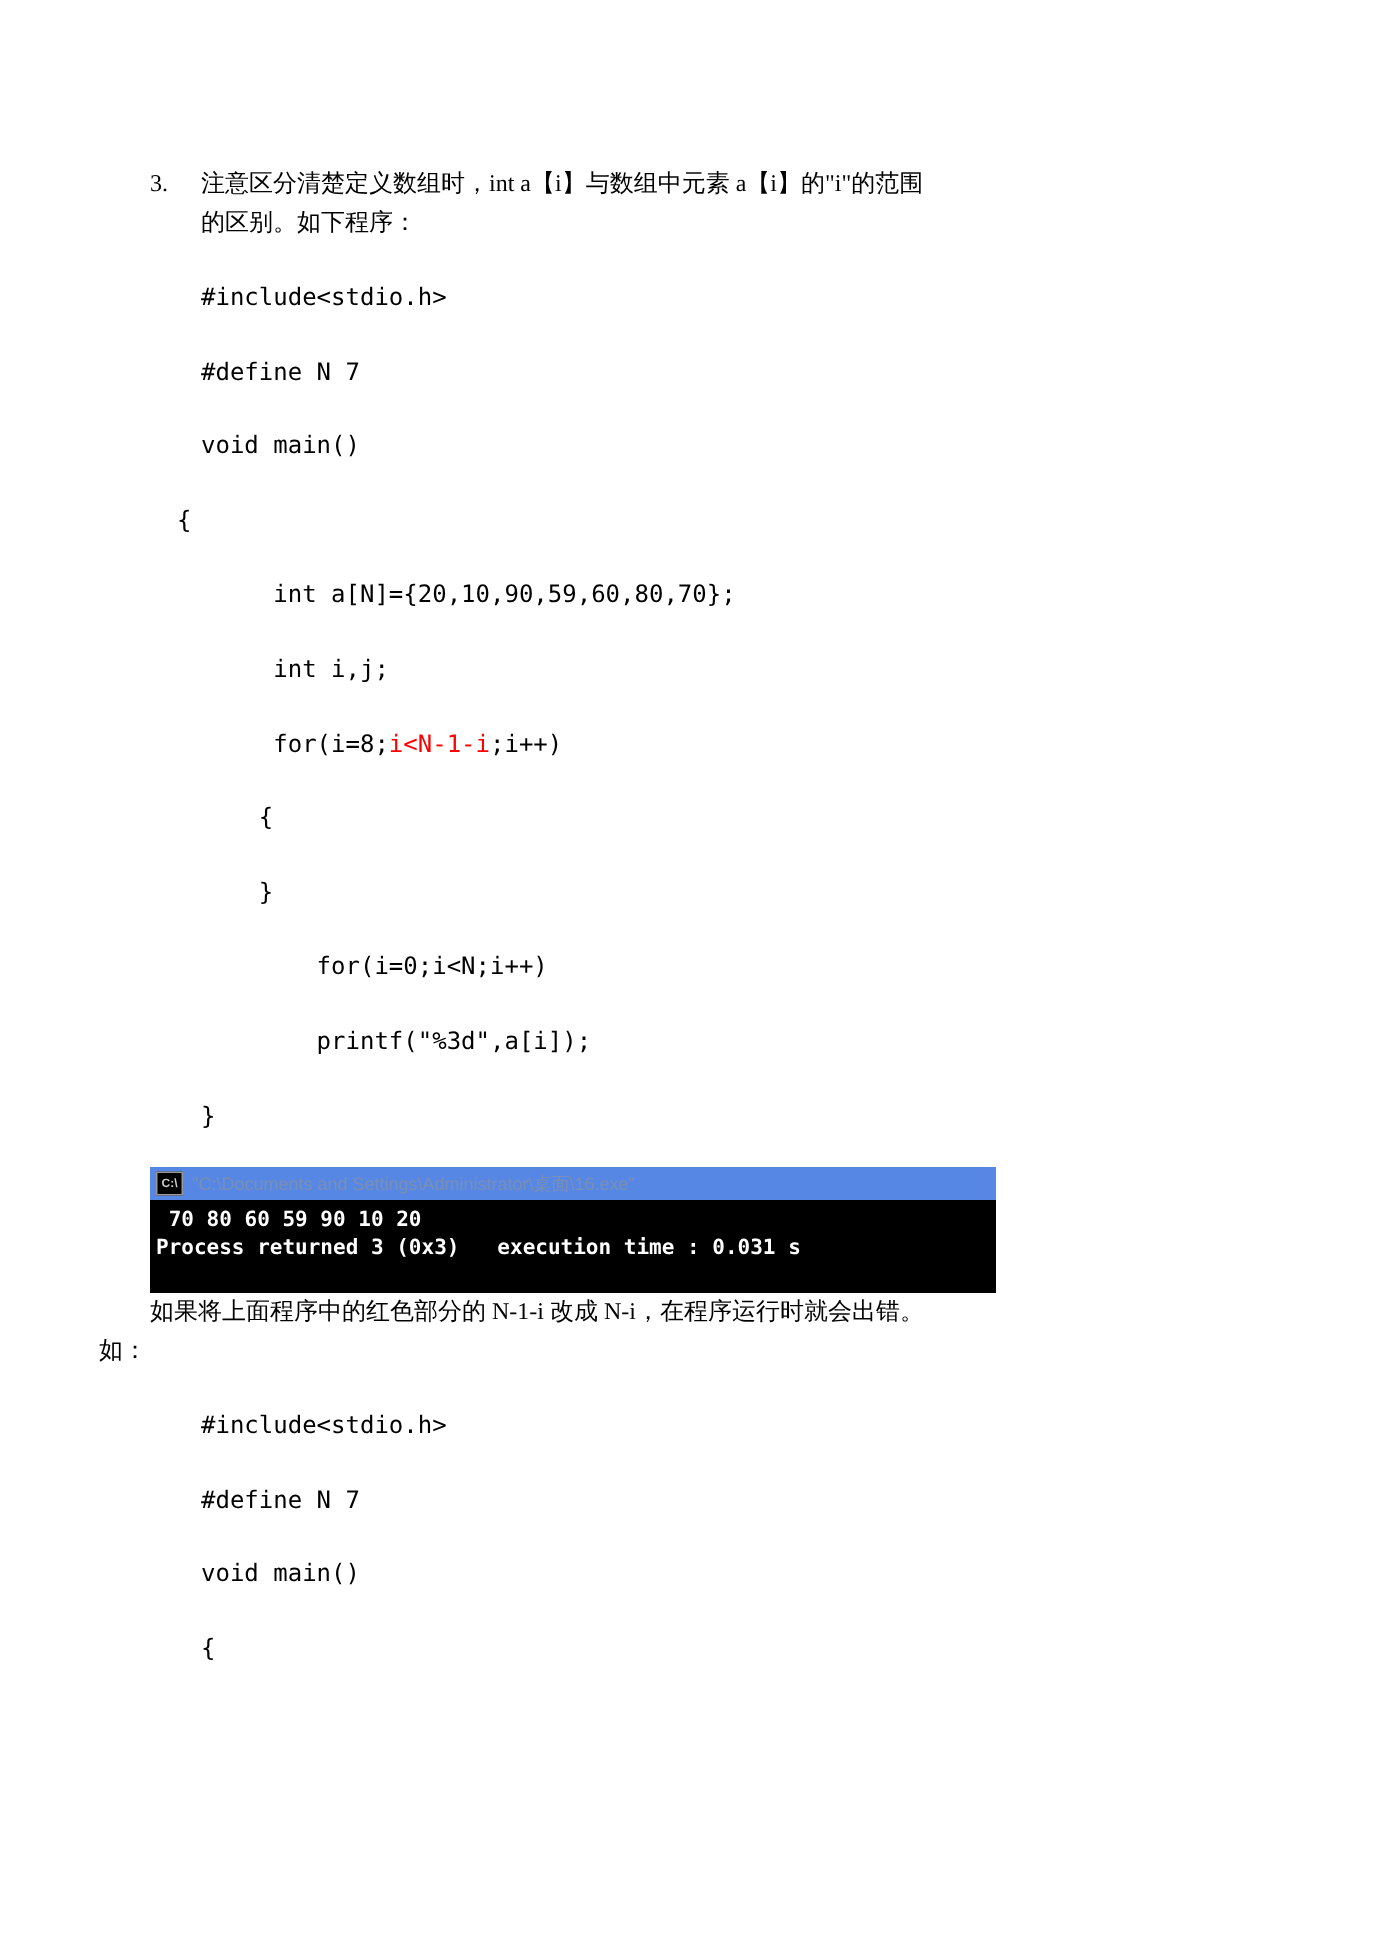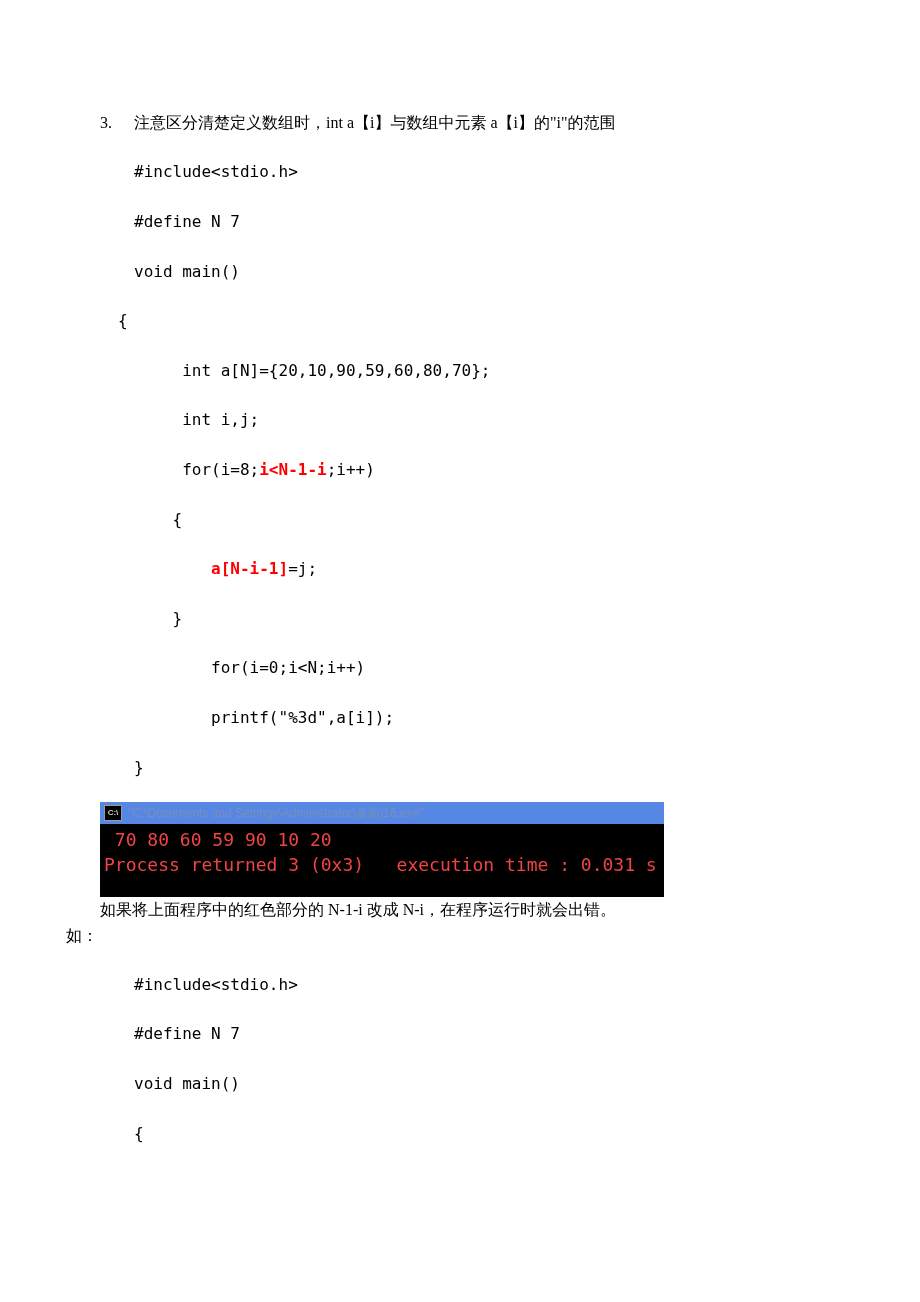--- a/index.html
+++ b/index.html
@@ -25,21 +25,20 @@
     .item-body {
       flex: 1;
     }
     .code-block {
       font-family: "SimSun", "宋体", monospace;
       white-space: pre;
       line-height: 1.55;
     }
     .code-block .hl {
       color: #ff0000;
-      font-weight: bold;
     }
     .indent-brace { padding-left: 0; margin-left: -16px;}
     .terminal-wrap {
       margin-top: 22px;
       margin-left: -34px;
       width: 564px;
     }
     .term-title {
       background: #5787e4;
       height: 22px;
@@ -59,56 +58,57 @@
       background: #000;
       color: #ccc;
       font-size: 8px;
       font-weight: bold;
       border: 1px solid #999;
       margin-right: 6px;
       font-family: Arial, sans-serif;
     }
     .term-body {
       background: #000000;
-      color: #ef4444;
+      color: #ffffff;
       font-family: "Fixedsys", "Consolas", monospace;
-      font-size: 18px;
+      font-size: 14px;
       padding: 4px 4px 20px 4px;
       line-height: 1.35;
       white-space: pre;
+      font-weight: bold;
     }
     .para-after {
       margin-left: 0;
     }
     .outdent {
       margin-left: -34px;
     }
     .code-line {
       display: block;
     }
   </style>
 </head>
 <body>
 
 <div class="page">
   <div class="item-3">
     <div class="item-num">3.</div>
     <div class="item-body">
       <div>注意区分清楚定义数组时，int a【i】与数组中元素 a【i】的"i"的范围</div>
+      <div>的区别。如下程序：</div>
 
       <div class="code-block">
 <span class="code-line">#include&lt;stdio.h&gt;</span>
 <span class="code-line">#define N 7</span>
 <span class="code-line">void main()</span>
 <span class="code-line indent-brace">{</span>
 <span class="code-line">     int a[N]={20,10,90,59,60,80,70};</span>
 <span class="code-line">     int i,j;</span>
 <span class="code-line"><span>     for(i=8;</span><span class="hl">i&lt;N-1-i</span><span>;i++)</span></span>
 <span class="code-line">    {</span>
-<span class="code-line"><span>        </span><span class="hl">a[N-i-1]</span><span>=j;</span></span>
 <span class="code-line">    }</span>
 <span class="code-line">        for(i=0;i&lt;N;i++)</span>
 <span class="code-line">        printf("%3d",a[i]);</span>
 <span class="code-line">}</span></div>
 
       <div class="terminal-wrap">
         <div class="term-title">
           <span class="cmd-icon">C:\</span>
           <span>"C:\Documents and Settings\Administrator\桌面\16.exe"</span>
         </div>

